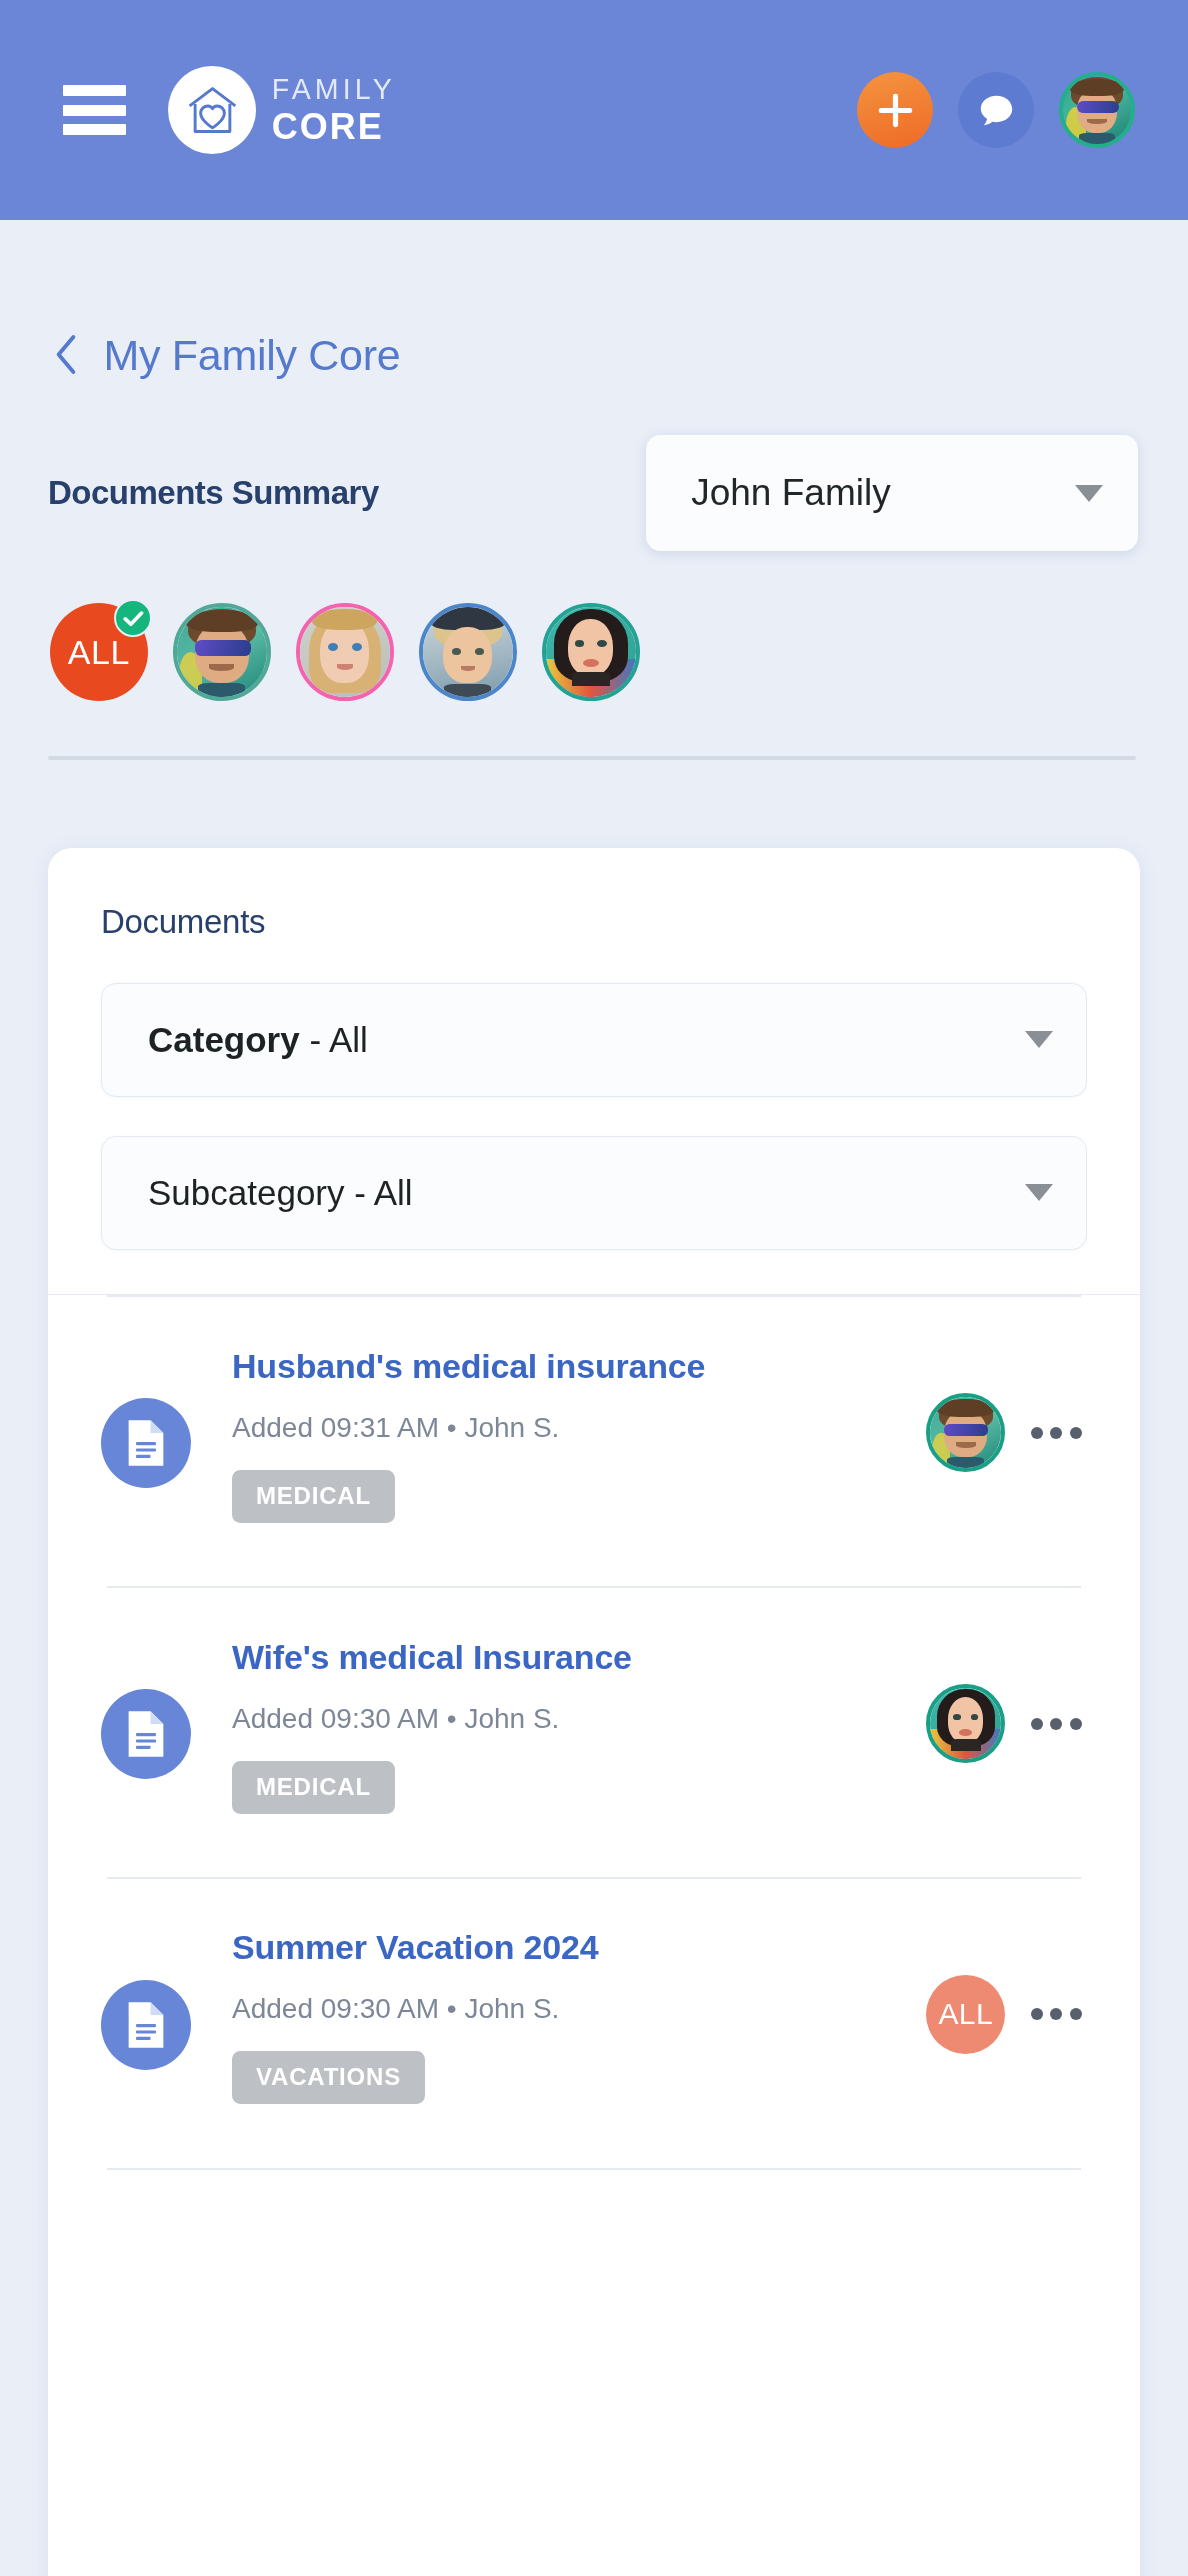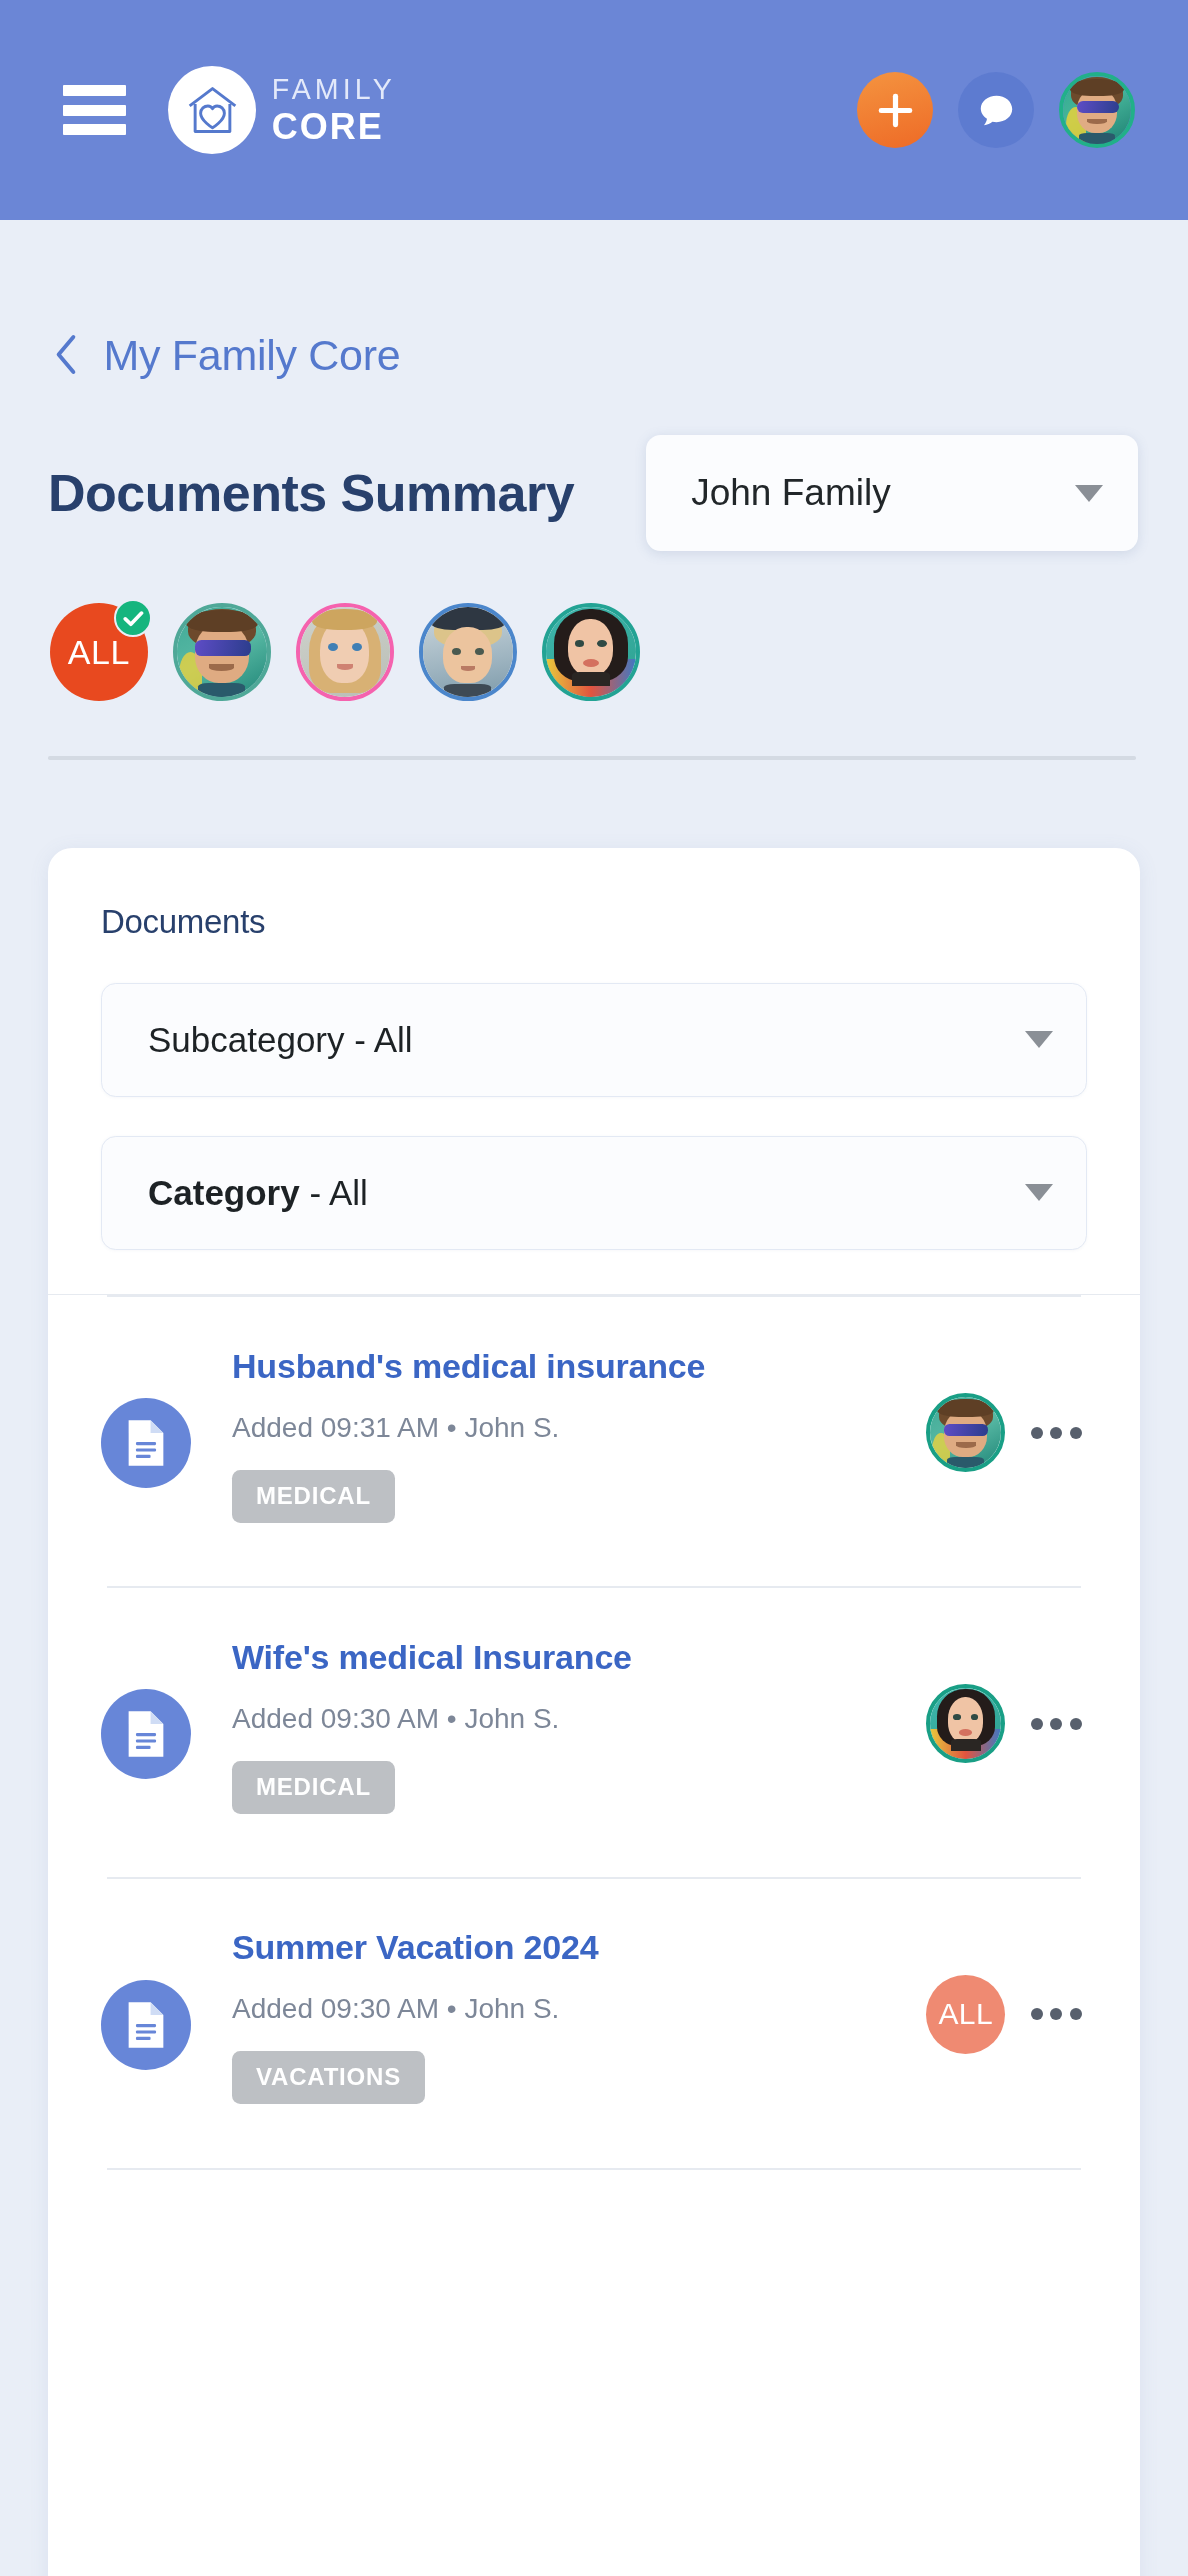--- a/index.html
+++ b/index.html
@@ -88,21 +88,21 @@
   .breadcrumb .chev { display: block; margin-right: 26px; }
   .breadcrumb-label {
     font-size: 43px; color: #5579cd; font-weight: 400; letter-spacing: -0.3px;
   }
 
   .summary-row {
     display: flex; align-items: center; justify-content: space-between;
     margin-top: 55px;
   }
   .summary-title {
-    font-size: 52px; font-weight: 700; color: #28406c;
+    font-size: 33px; font-weight: 700; color: #28406c;
     letter-spacing: -0.5px; white-space: nowrap;
   }
   .family-select {
     width: 492px; height: 116px;
     background: #fbfcfe;
     border-radius: 14.7px;
     box-shadow: 0 2.8px 12px rgba(90,110,160,.17);
     display: flex; align-items: center;
     padding: 0 35px 0 45px;
     cursor: pointer;
@@ -383,25 +383,25 @@
   <div class="hr-divider"></div>
 
   <div class="doc-card">
 
     <div class="doc-card-head">
       <div class="doc-card-title">Documents</div>
     </div>
 
     <div class="filters">
       <div class="select-box">
+        <span class="select-label"><b>Category</b><span class="lt"> - All</span></span>
+        <span class="caret"></span>
+      </div>
+      <div class="select-box">
         <span class="select-label"><b></b><span class="lt">Subcategory - All</span></span>
-        <span class="caret"></span>
-      </div>
-      <div class="select-box">
-        <span class="select-label"><b>Category</b><span class="lt"> - All</span></span>
         <span class="caret"></span>
       </div>
     </div>
 
     <div class="card-sep"></div>
 
 
     <div class="doc-sep"></div>
 
     <div class="doc-row">

